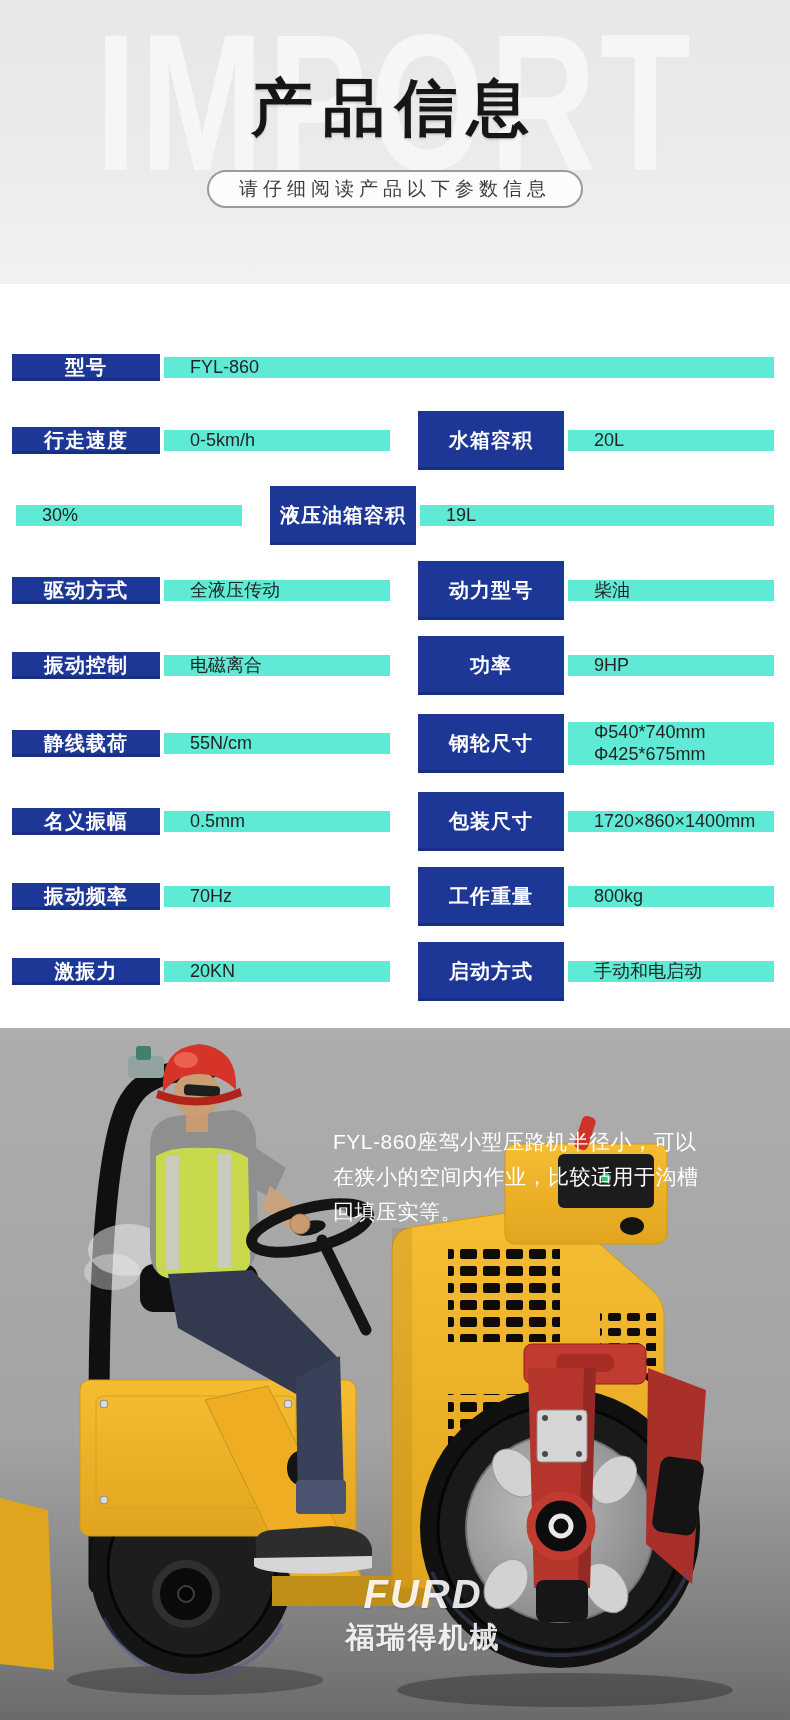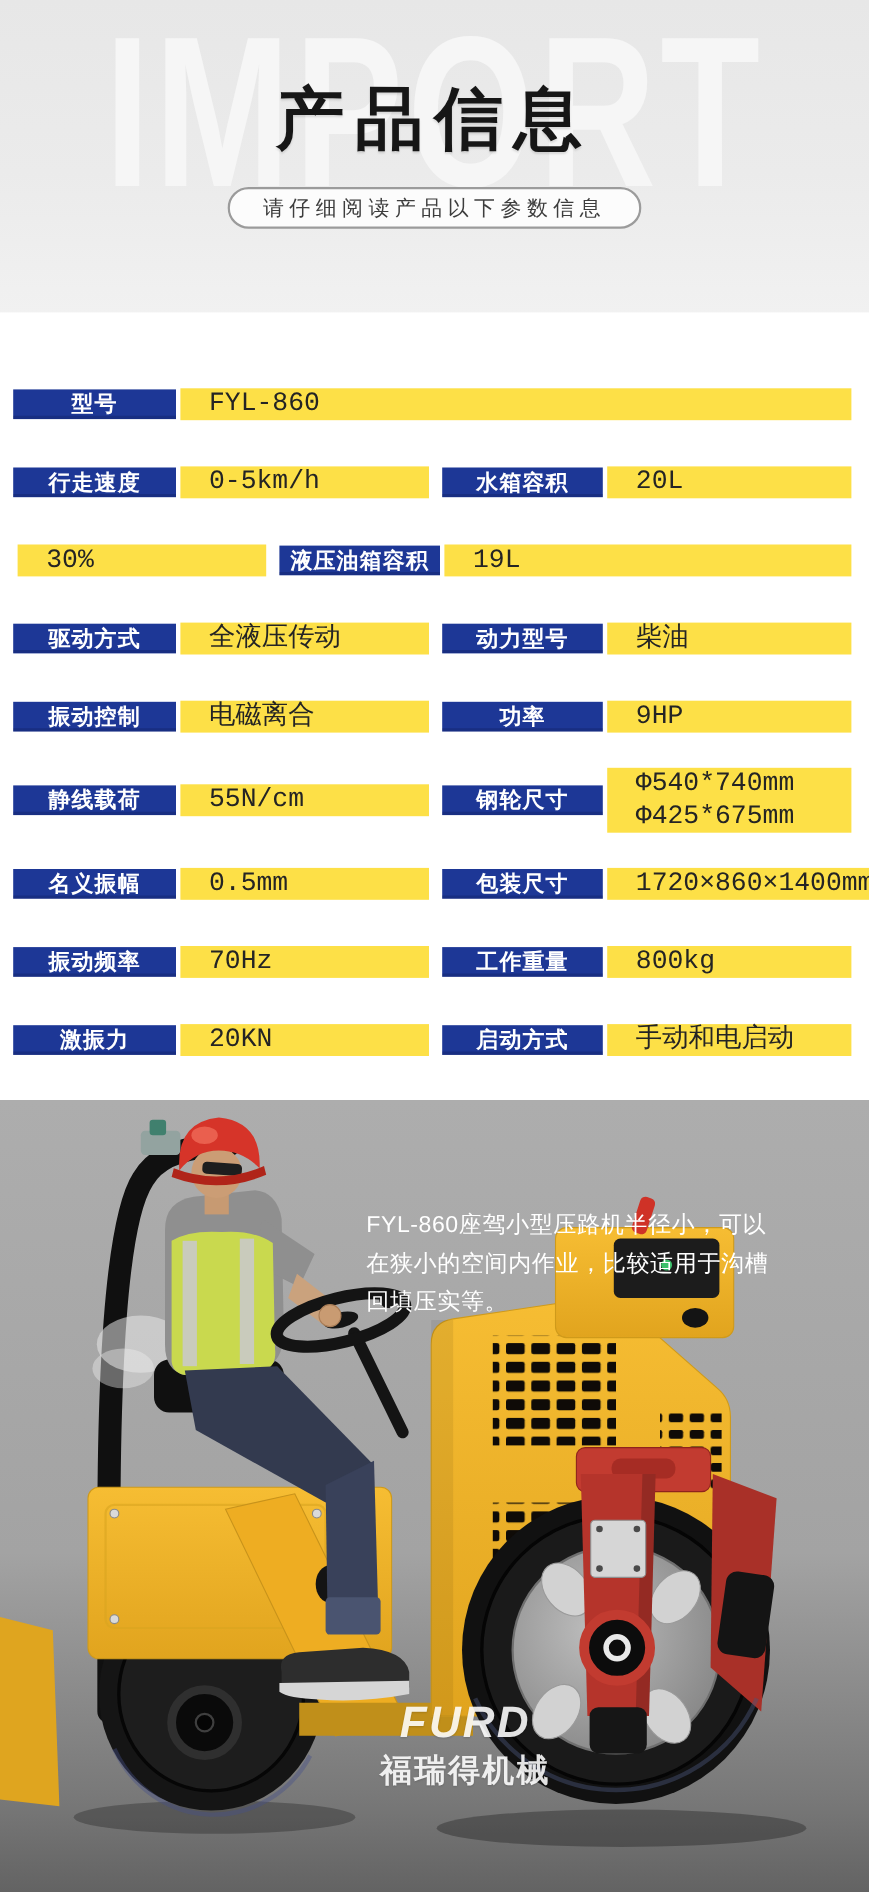--- a/index.html
+++ b/index.html
@@ -11,22 +11,22 @@
   .header{position:relative;width:100%;height:284px;background:linear-gradient(180deg,#e7e7e7 0%,#ebebeb 55%,#f1f1f1 100%);overflow:hidden;}
   .import-wm{position:absolute;top:18px;left:50%;transform:translateX(-50%) scaleY(1.32);font-size:148px;font-weight:900;letter-spacing:4px;color:#f8f8f8;opacity:.9;white-space:nowrap;user-select:none;}
   .page-title{position:relative;margin:0;padding-top:66px;text-align:center;font-size:62px;font-weight:700;letter-spacing:10px;color:#161616;text-shadow:0 2px 2px rgba(0,0,0,.12);}
   .subtitle-pill{position:relative;width:max-content;margin:20px auto 0;padding:4px 30px;background:#fcfcfc;border:2px solid #9b9b9b;border-radius:26px;font-size:19px;letter-spacing:5px;color:#3d3d3d;}
 
   
   .spec-table{padding:56px 16px 0 12px;}
   .t-row{display:flex;align-items:center;min-height:55px;margin-bottom:16px;}
   .lbl{background:#1d3796;color:#ffffff;display:flex;align-items:center;justify-content:center;font-weight:700;font-size:20px;letter-spacing:1px;box-shadow:inset 0 -3px 0 rgba(10,20,70,.25);}
   .lbl.w-left{width:148px;flex:0 0 148px;}
-  .lbl.w-right{width:146px;flex:0 0 146px;margin-left:12px;padding:0 4px;text-align:center;}
-  .val{background:#fde047;display:flex;align-items:center;margin-left:4px;padding-left:26px;font-size:24px;color:#242424;white-space:pre-line;line-height:1.22;font-family:Liberation Mono, monospace;}
+  .lbl.w-right{width:146px;flex:0 0 146px;margin-left:28px;padding:16px 4px;text-align:center;}
+  .val{background:#5eead4;display:flex;align-items:center;margin-left:4px;padding-left:26px;font-size:18px;color:#242424;white-space:pre-line;line-height:1.22;}
   .val.w-left{width:226px;flex:0 0 226px;}
   .val.grow{flex:1 1 auto;}
 
   
   .photo{position:relative;width:790px;height:947px;margin-top:27px;background:#a8a8a8;}
   .photo svg{position:absolute;inset:0;display:block;}
   .caption{position:absolute;left:333px;top:96px;width:382px;font-size:21px;line-height:35px;color:#ffffff;letter-spacing:.5px;}
   .brand{position:absolute;left:330px;top:546px;width:186px;text-align:center;color:#ffffff;opacity:.88;}
   .brand .logo{font-size:40px;font-weight:900;font-style:italic;letter-spacing:2px;line-height:1.0;text-shadow:0 1px 2px rgba(0,0,0,.18);}
   .brand .name{margin-top:4px;font-size:29px;letter-spacing:2px;font-weight:600;text-shadow:0 1px 2px rgba(0,0,0,.18);}

